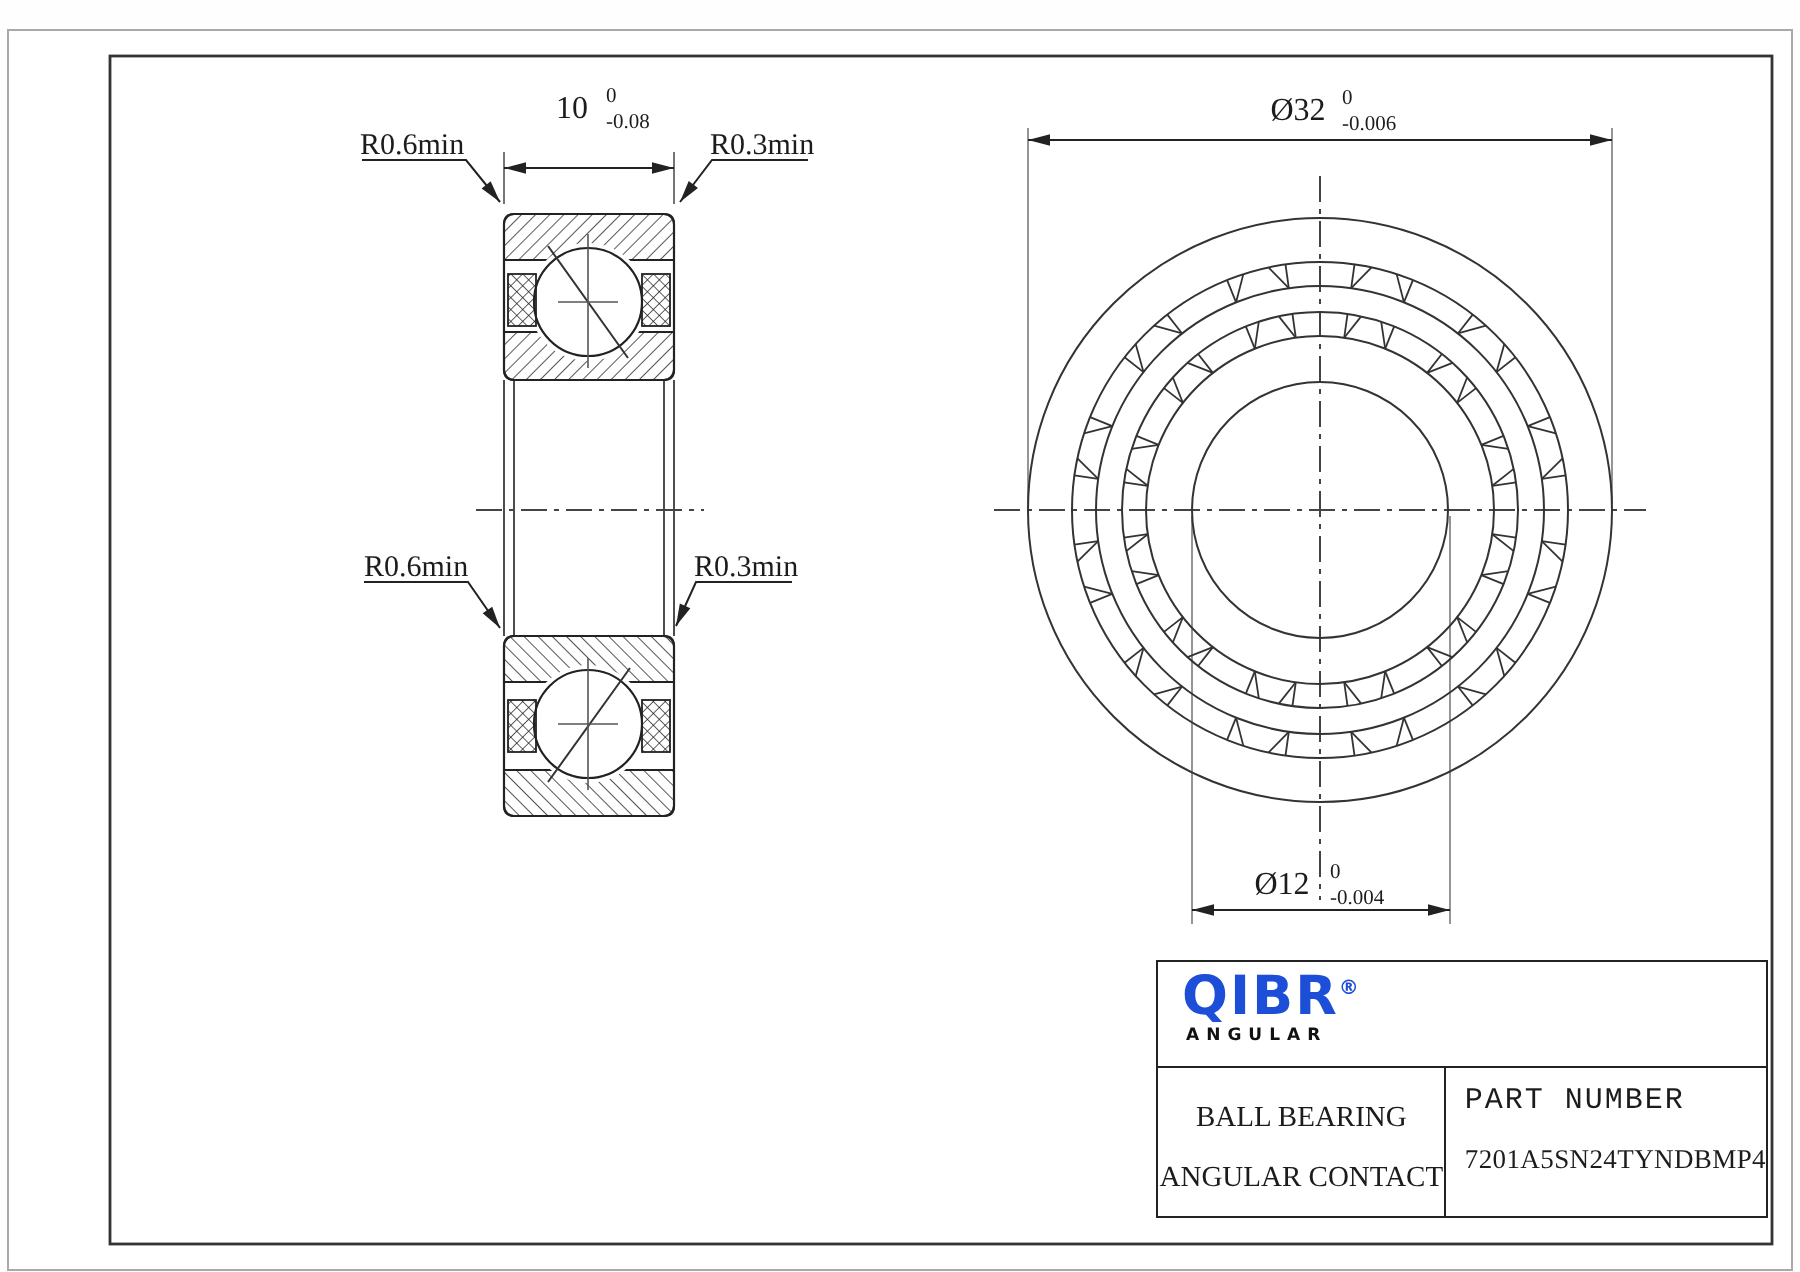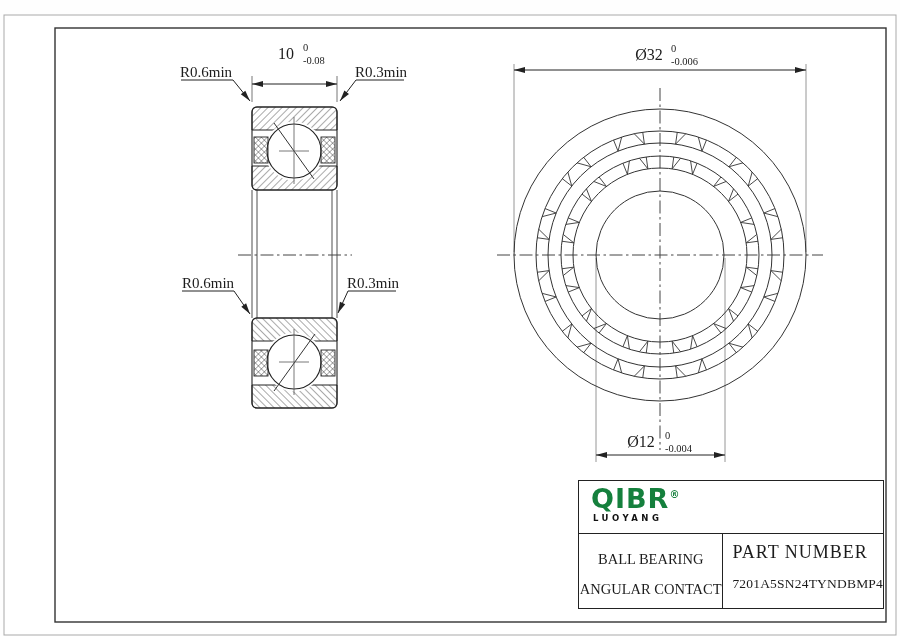--- a/index.html
+++ b/index.html
@@ -8,31 +8,31 @@
   svg text{fill:#1c1c1c;}
   .dimtext{font-size:16px;}
   .toltext{font-size:10.5px;}
   .rlabel{font-size:15px;}
   
   #titleblock{position:absolute;left:578px;top:480px;width:306px;height:129px;
               border:1.5px solid #222;background:#fff;box-sizing:border-box;}
   .tb-row1{height:52px;display:flex;align-items:stretch;border-bottom:1.5px solid #222;}
   .tb-logo{width:112px;padding:4px 0 0 12px;}
   .logo-word{font-family:"DejaVu Sans", sans-serif;font-weight:bold;font-size:27px;
-             letter-spacing:1px;line-height:1;color:#15803d;}
+             letter-spacing:1px;line-height:1;color:#1d4ed8;}
   .logo-reg{font-family:"DejaVu Sans", sans-serif;font-size:10px;vertical-align:10px;font-weight:bold;}
   .logo-tag{font-family:"DejaVu Sans", sans-serif;font-weight:bold;font-size:8.5px;
             letter-spacing:3.5px;margin:1px 0 0 2px;color:#111;}
   .tb-company{flex:1;text-align:center;padding-top:5px;}
   .tb-company .cname{font-size:12.5px;letter-spacing:0.3px;}
   .tb-company .curl{font-size:12.5px;margin-top:4px;}
   .tb-row2{display:flex;height:74px;}
   .tb-product{width:180px;text-align:center;font-size:14.5px;padding-top:10px;line-height:30px;}
   .tb-part{flex:1;border-left:1.5px solid #222;padding:8px 0 0 9px;}
-  .tb-part .plabel{font-size:18px;letter-spacing:1px;}
+  .tb-part .plabel{font-size:15px;letter-spacing:1px;font-family:Liberation Mono, monospace;}
   .tb-part .pnum{font-size:13.5px;margin-top:13px;letter-spacing:0.2px;}
 </style>
 </head>
 <body>
 
 <div id="stage">
 
 <svg width="900" height="636" viewBox="0 0 900 636">
   <defs>
     <marker id="arr" markerUnits="userSpaceOnUse" markerWidth="14" markerHeight="10" refX="13" refY="5" orient="auto-start-reverse">
@@ -246,21 +246,21 @@
       <text class="toltext" x="665" y="452">-0.004</text>
     </g>
   </g>
 </svg>
 
 
 <div id="titleblock">
   <div class="tb-row1">
     <div class="tb-logo">
       <div class="logo-word"><span>QIBR</span><span class="logo-reg">®</span></div>
-      <div class="logo-tag">LUOYANG</div>
+      <div class="logo-tag">ANGULAR</div>
     </div>
   </div>
   <div class="tb-row2">
     <div class="tb-product">
       <div>BALL BEARING</div>
       <div>ANGULAR CONTACT</div>
     </div>
     <div class="tb-part">
       <div class="plabel">PART NUMBER</div>
       <div class="pnum">7201A5SN24TYNDBMP4</div>

